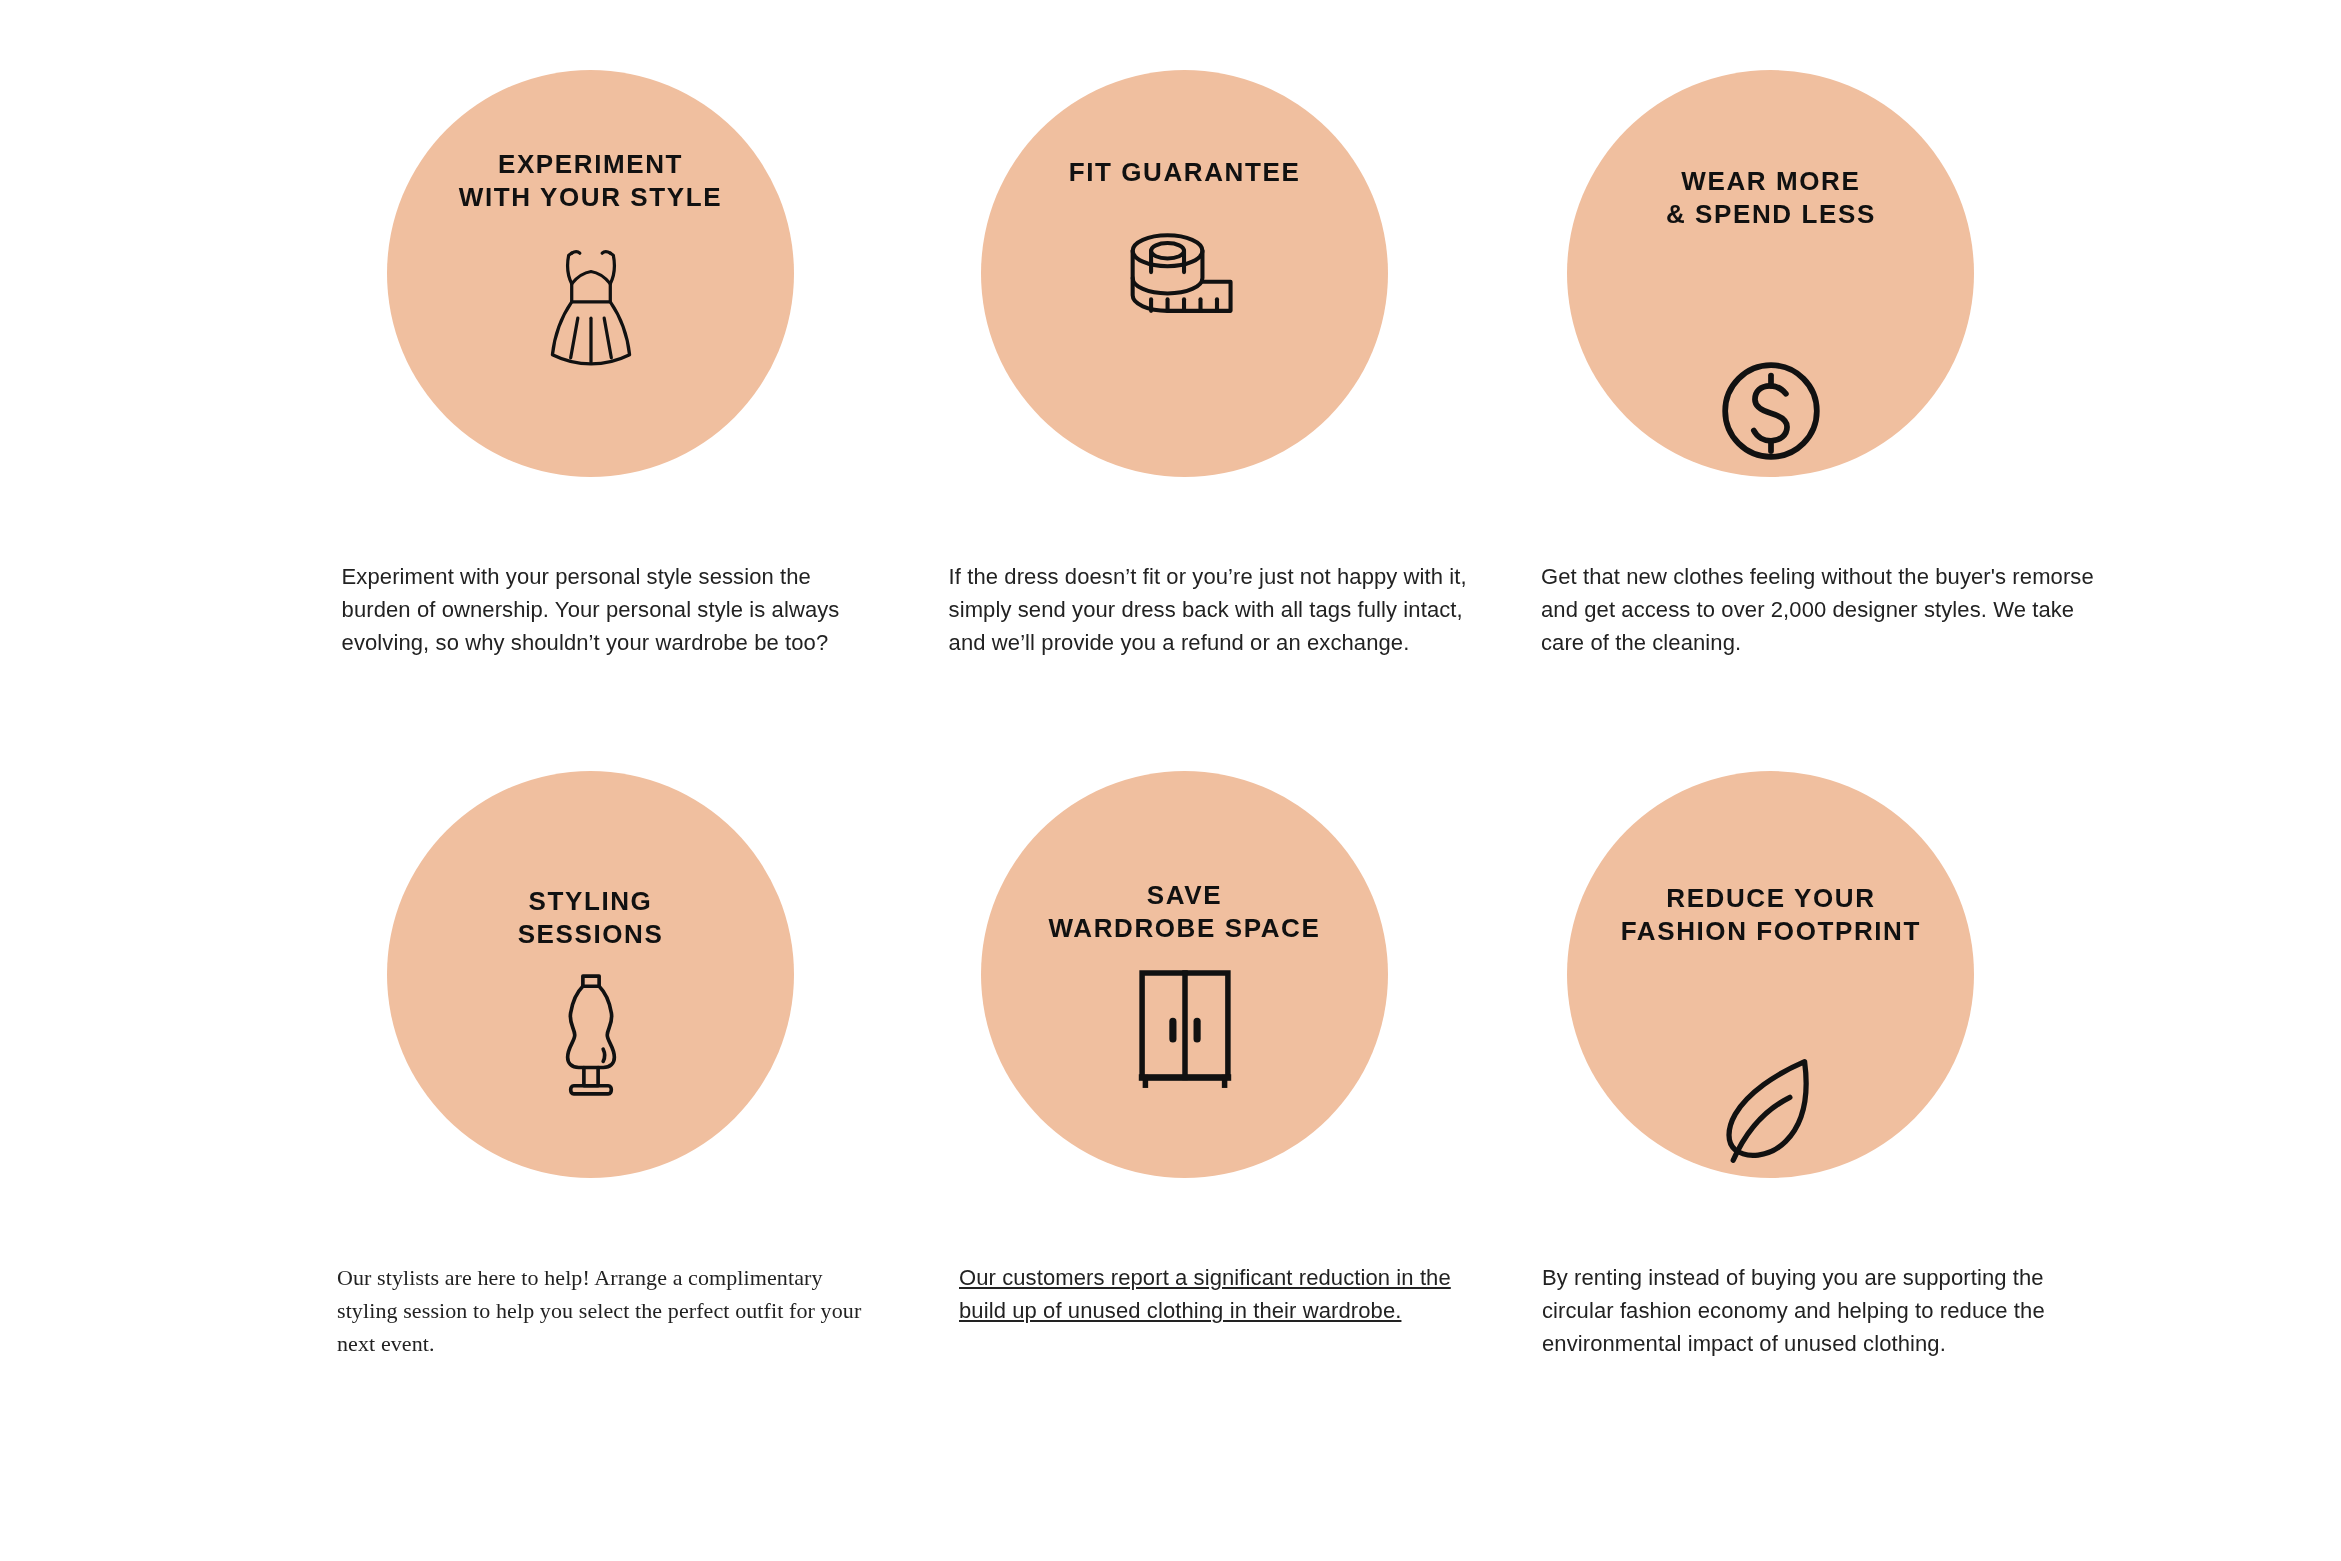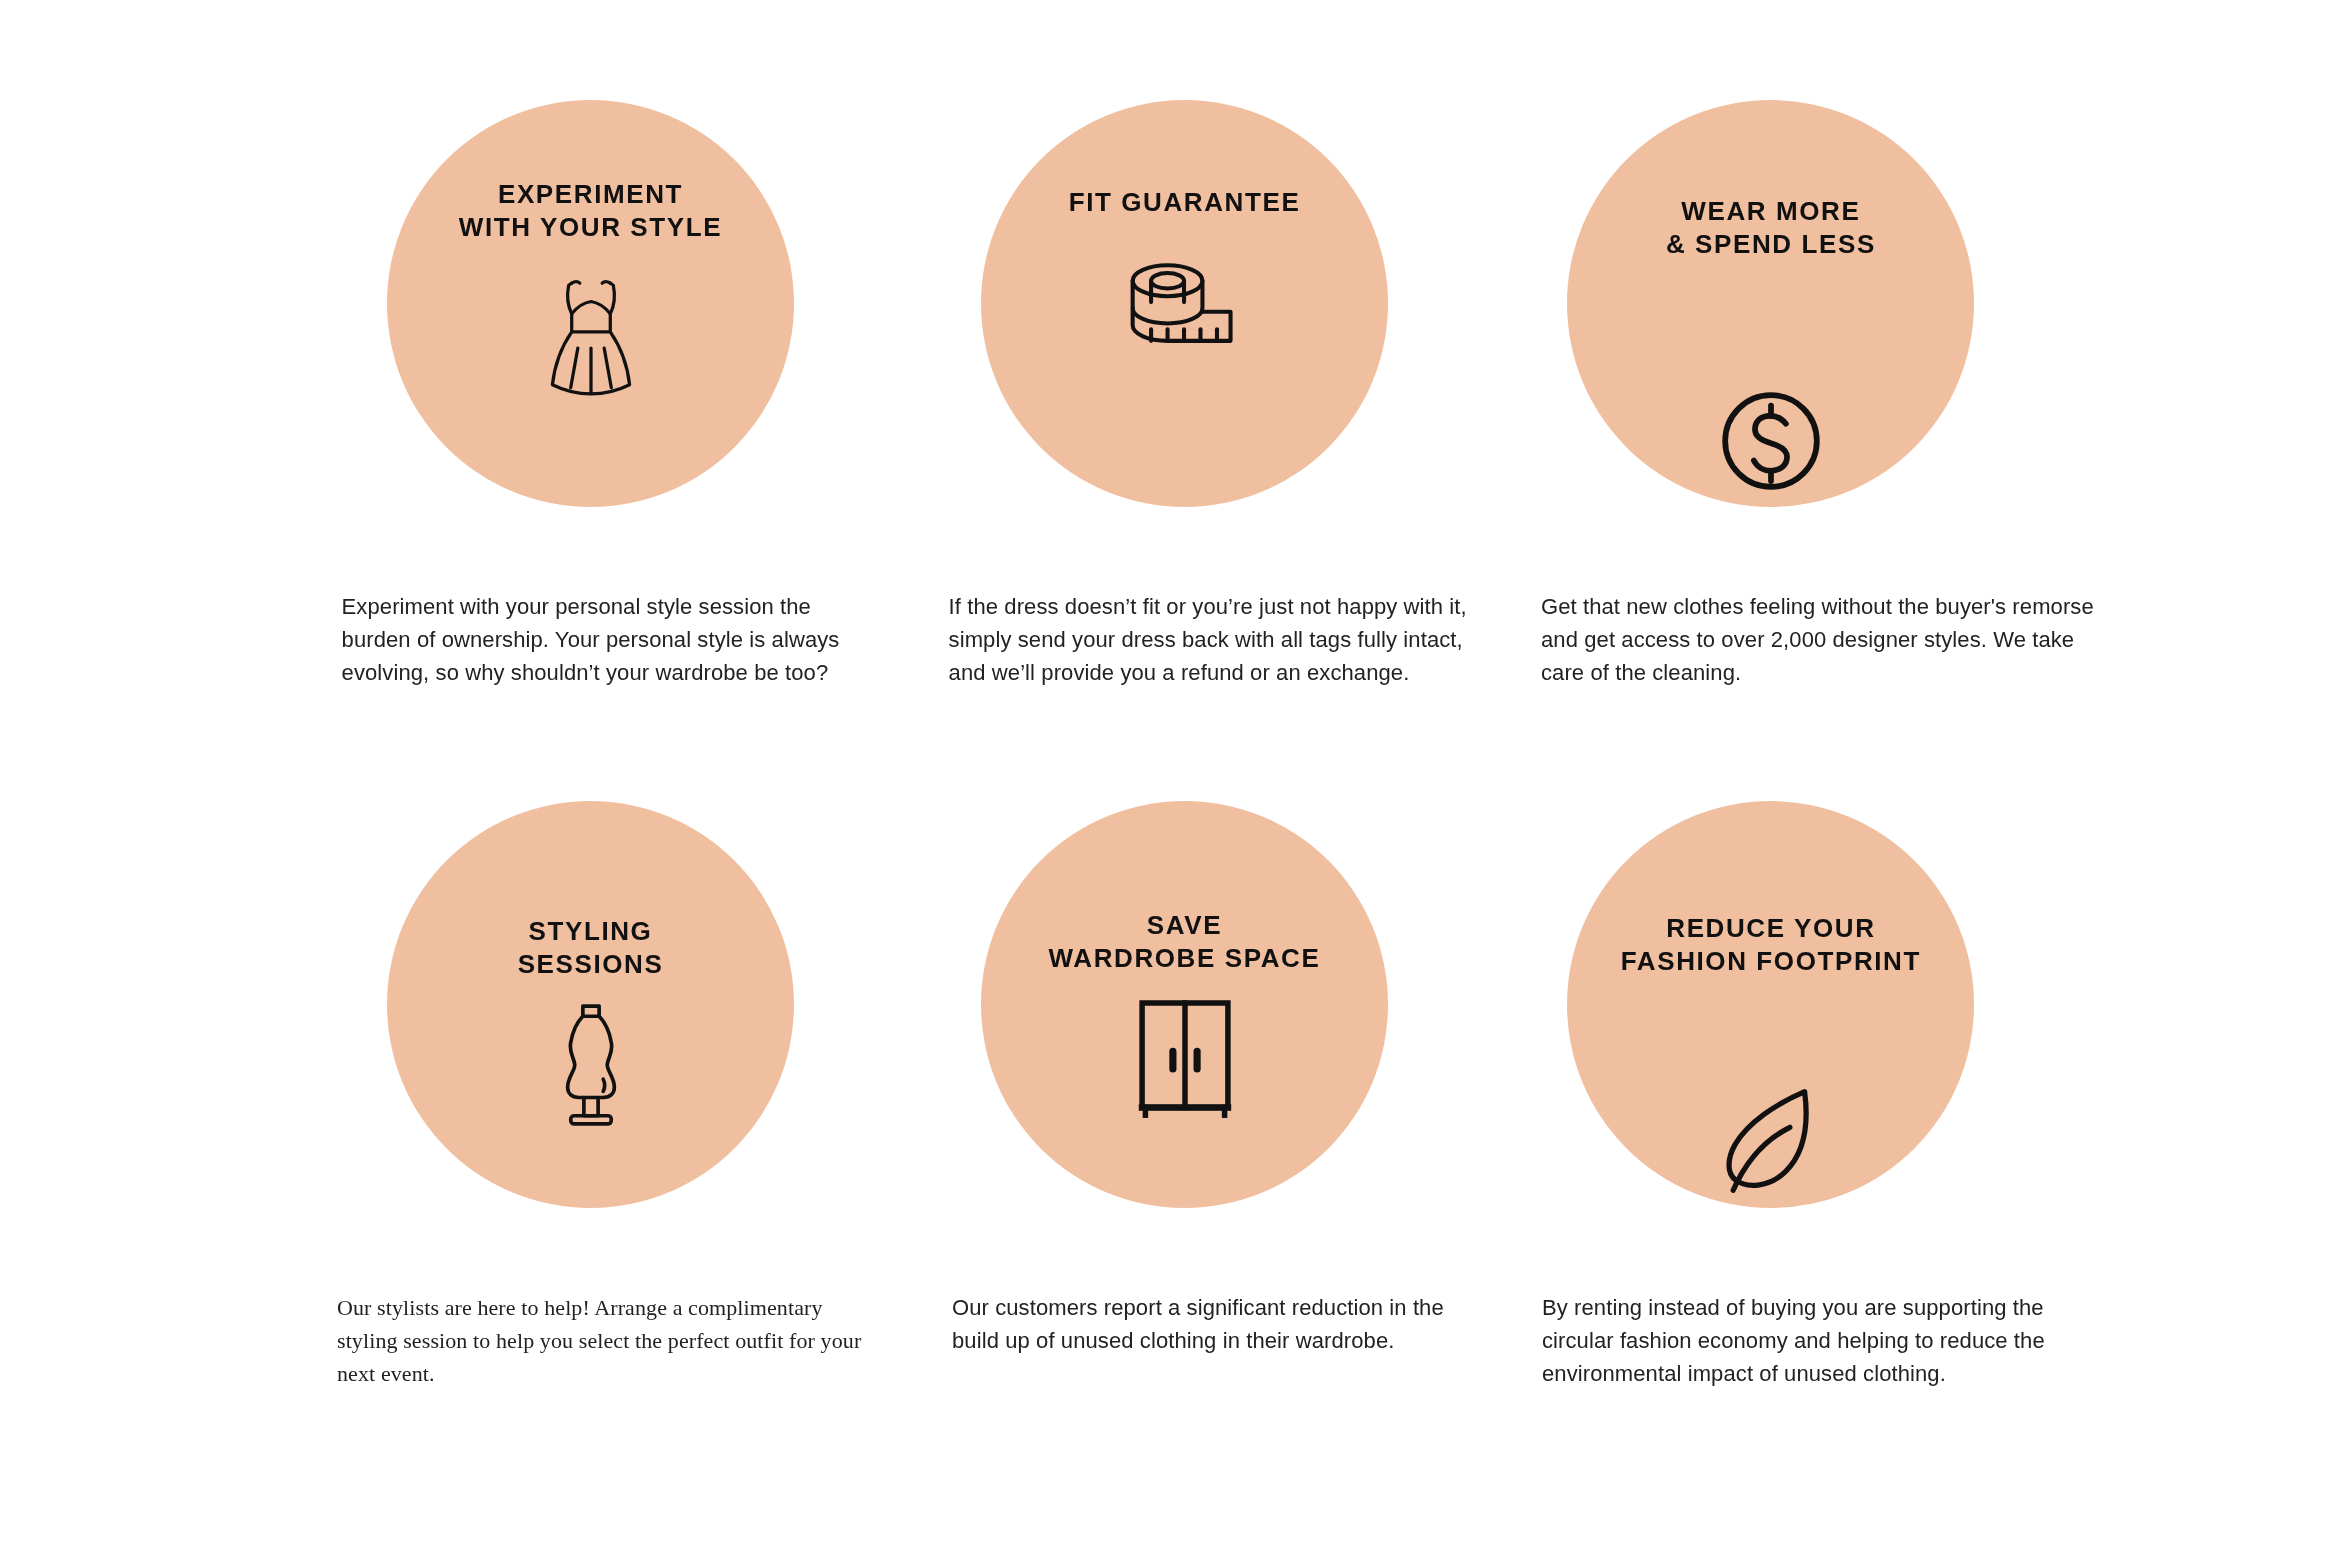--- a/index.html
+++ b/index.html
@@ -25,21 +25,21 @@
   .benefits-grid {
     position: absolute;
     left: 0;
     top: 0;
     width: 1921px;
     height: 1561px;
     display: grid;
     grid-template-columns: 609px 595px 609px;
     grid-template-rows: 701px 701px;
     padding-left: 337px;
-    padding-top: 100px;
+    padding-top: 70px;
     box-sizing: border-box;
   }
 
   .benefit-card {
     position: relative;
     display: flex;
     flex-direction: column;
     align-items: flex-start;
   }
 
@@ -102,21 +102,21 @@
     line-height: 33px;
     color: #222222;
     letter-spacing: 0.1px;
     max-width: 529px;
   }
 
   .card-col-1 .benefit-body { margin-left: 4.6px; max-width: 522px; }
   .card-col-2 .benefit-body { margin-left: 2.6px; max-width: 529px; }
   .card-col-3 .benefit-body { margin-left: 0px; max-width: 555px; }
   .row-2.card-col-1 .benefit-body { margin-left: 0px; max-width: 549px; font-family: Liberation Serif, serif; }
-  .row-2.card-col-2 .benefit-body { margin-left: 6px; }
+  .row-2.card-col-2 .benefit-body { margin-left: 13px; text-decoration: underline; }
   .row-2.card-col-3 .benefit-body { margin-left: 1px; }
 </style>
 </head>
 <body>
 
 <div class="page">
   <div class="benefits-grid">
 
     <div class="benefit-card card-col-1 row-1">
       <div class="benefit-circle">

